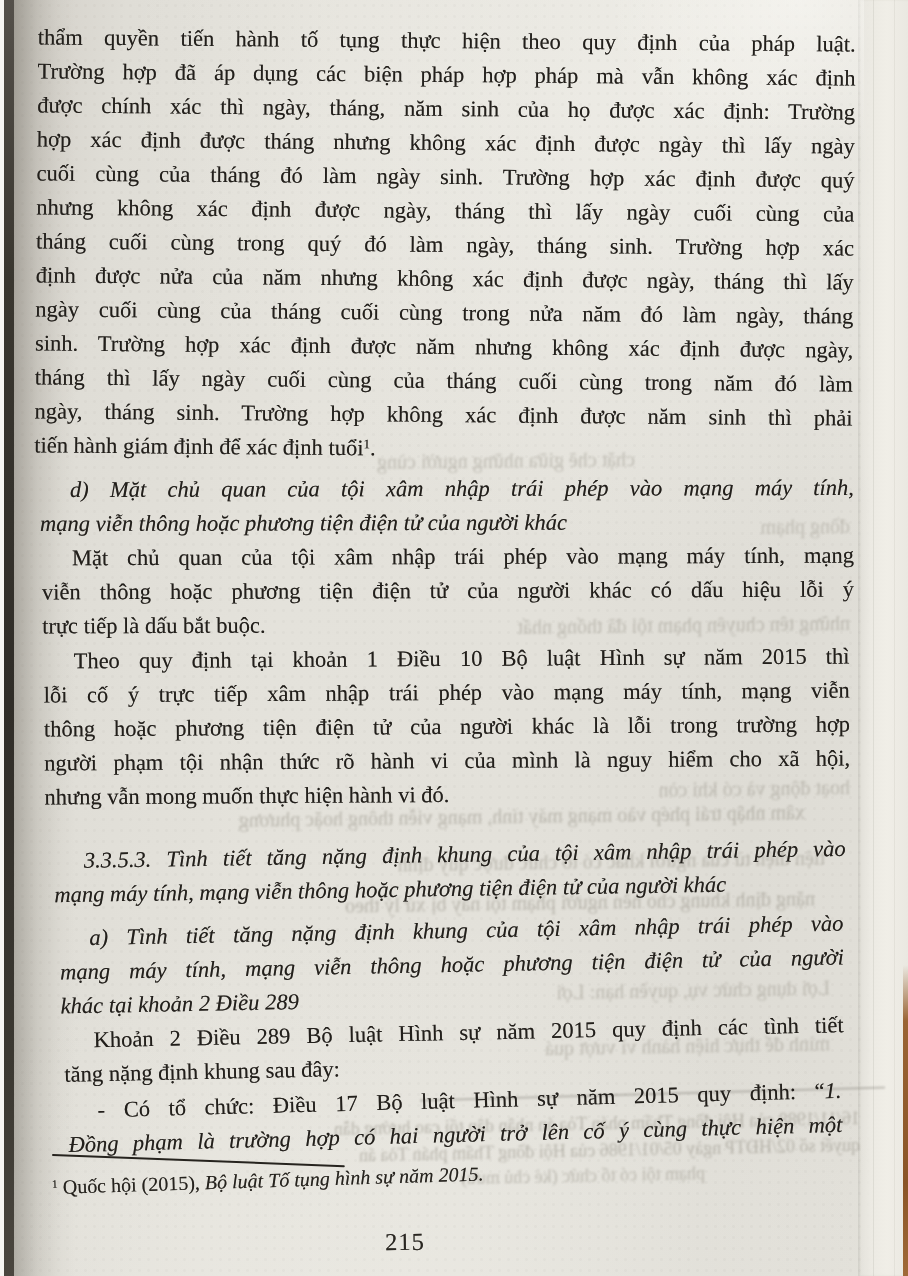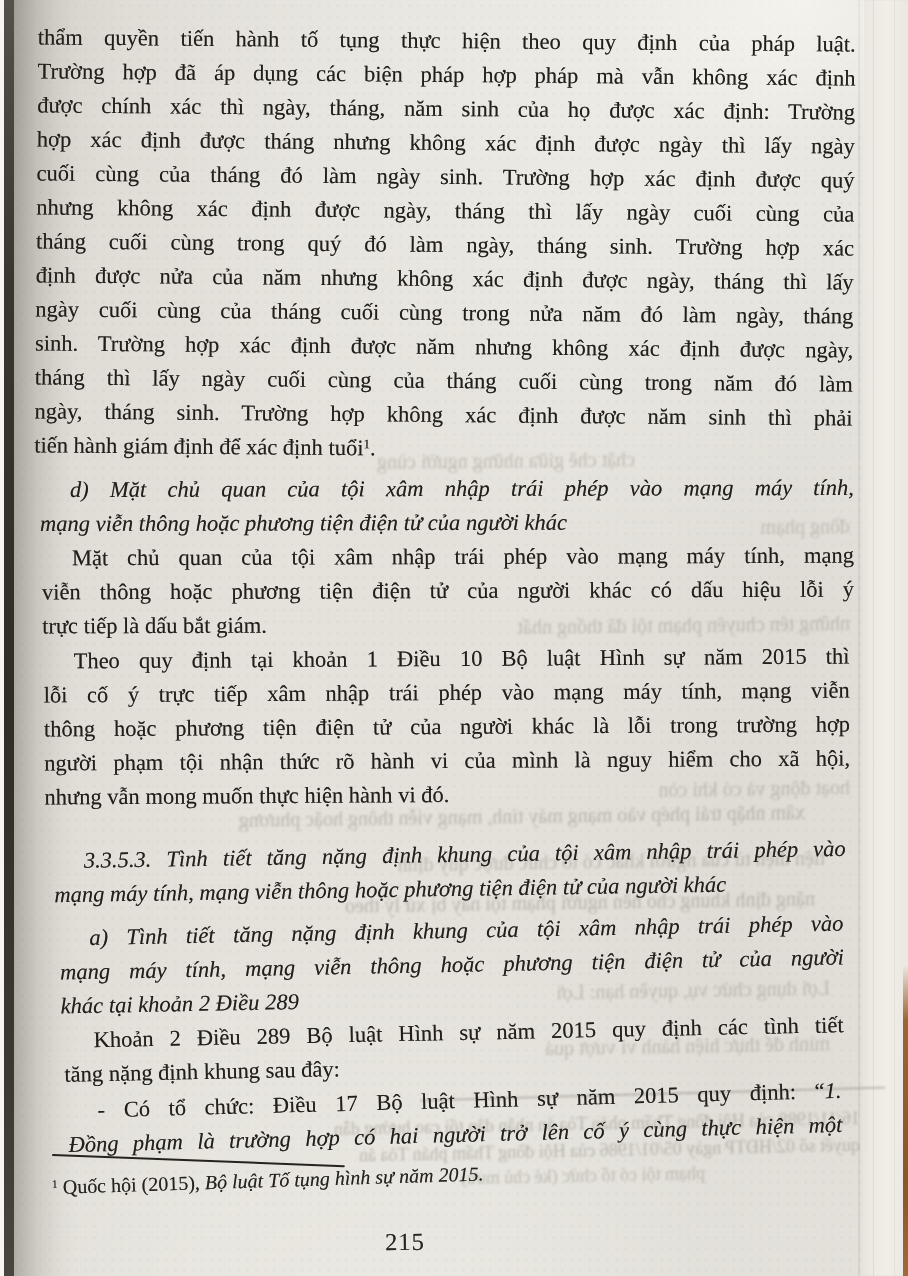--- a/index.html
+++ b/index.html
@@ -118,21 +118,21 @@
         <div class="line fill"><span>ngày, tháng sinh. Trường hợp không xác định được năm sinh thì phải</span></div>
         <div class="line"><span>tiến hành giám định để xác định tuổi</span><span class="sup">1</span><span>.</span></div>
       </div>
       <div class="para para-p2 italic">
         <div class="line fill ind"><span>d) Mặt chủ quan của tội xâm nhập trái phép vào mạng máy tính,</span></div>
         <div class="line"><span>mạng viễn thông hoặc phương tiện điện tử của người khác</span></div>
       </div>
       <div class="para para-p3">
         <div class="line fill ind"><span>Mặt chủ quan của tội xâm nhập trái phép vào mạng máy tính, mạng</span></div>
         <div class="line fill"><span>viễn thông hoặc phương tiện điện tử của người khác có dấu hiệu lỗi ý</span></div>
-        <div class="line"><span>trực tiếp là dấu bắt giám.</span></div>
+        <div class="line"><span>trực tiếp là dấu bắt buộc.</span></div>
       </div>
       <div class="para para-p4">
         <div class="line fill ind"><span>Theo quy định tại khoản 1 Điều 10 Bộ luật Hình sự năm 2015 thì</span></div>
         <div class="line fill"><span>lỗi cố ý trực tiếp xâm nhập trái phép vào mạng máy tính, mạng viễn</span></div>
         <div class="line fill"><span>thông hoặc phương tiện điện tử của người khác là lỗi trong trường hợp</span></div>
         <div class="line fill"><span>người phạm tội nhận thức rõ hành vi của mình là nguy hiểm cho xã hội,</span></div>
         <div class="line"><span>nhưng vẫn mong muốn thực hiện hành vi đó.</span></div>
       </div>
       <div class="para para-p5 italic">
         <div class="line fill ind"><span>3.3.5.3. Tình tiết tăng nặng định khung của tội xâm nhập trái phép vào</span></div>

